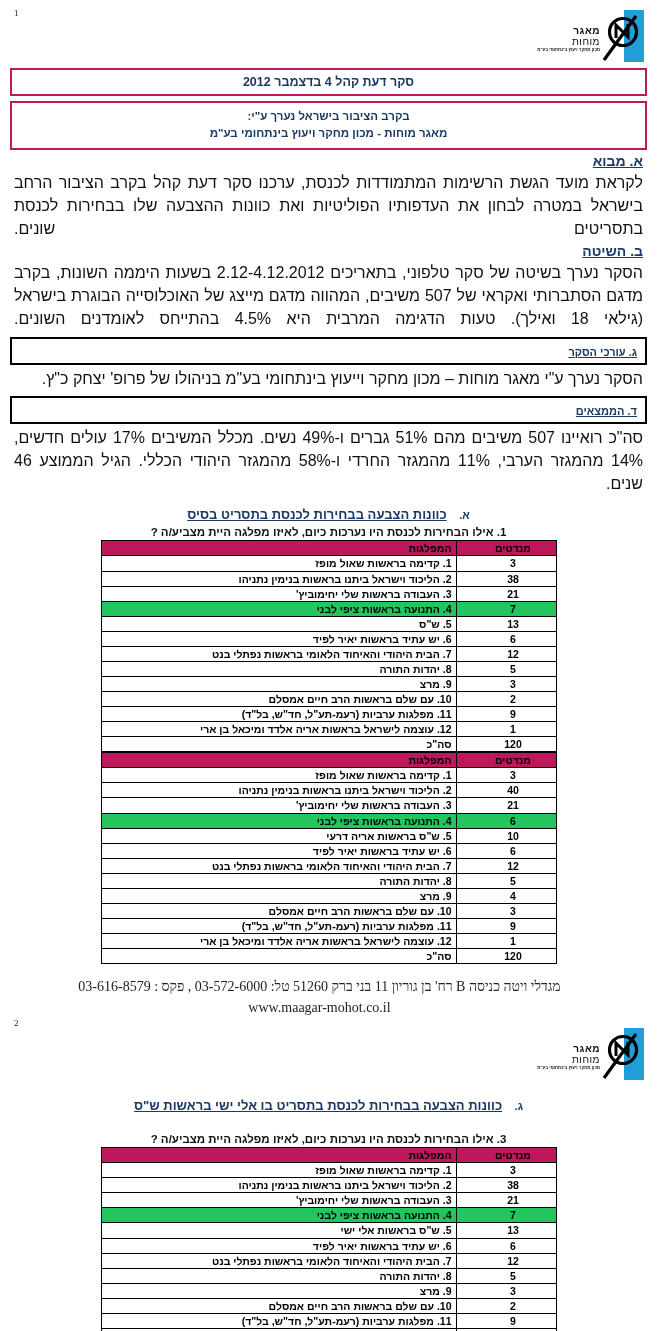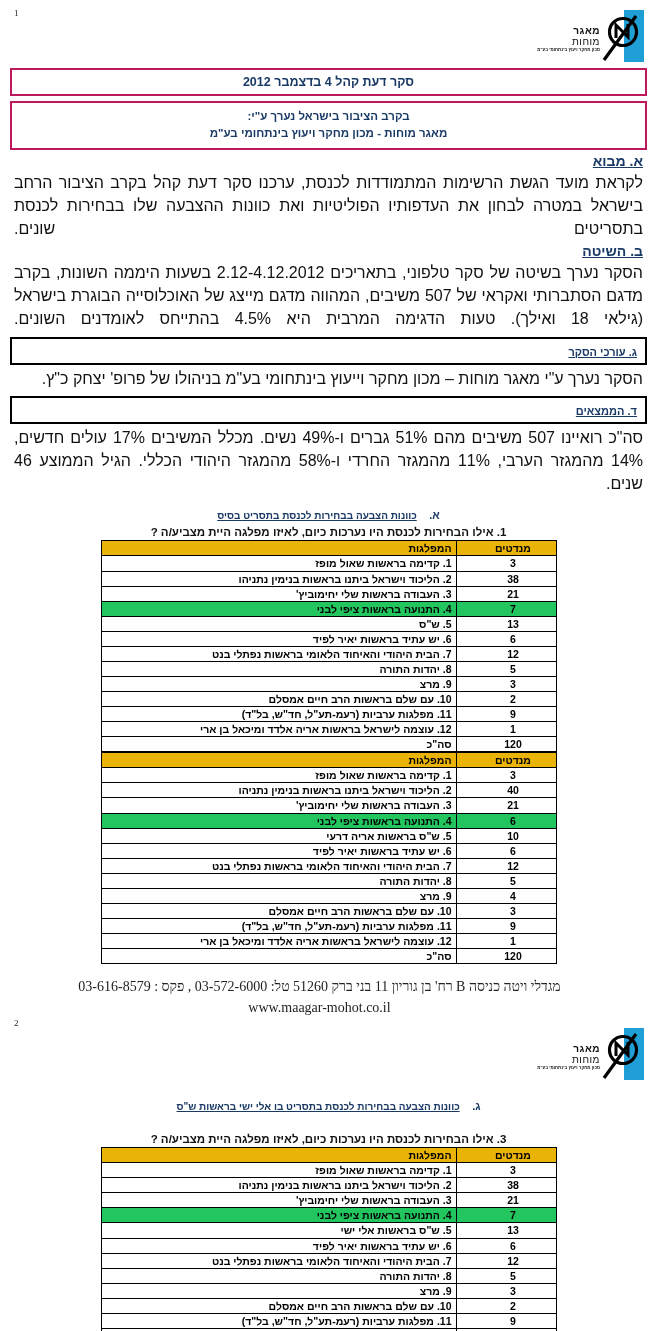--- a/index.html
+++ b/index.html
@@ -145,21 +145,21 @@
     margin: 10px 0 3px 0;
     text-align: center;
     direction: rtl;
   }
   .sub-head .letter {
     font-size: 11px;
     font-weight: bold;
     color: #1a3a66;
   }
   .sub-head .txt {
-    font-size: 10px;
+    font-size: 13px;
     font-weight: bold;
     color: #1a3a66;
     text-decoration: underline;
     margin-right: 8px;
   }
   .question {
     margin: 2px 14px 2px 14px;
     font-size: 11.5px;
     font-weight: bold;
     text-align: center;
@@ -186,21 +186,21 @@
     text-align: right;
     font-weight: bold;
   }
   table.poll th.h-seats, table.poll td.seats {
     width: 100px;
     text-align: center;
     font-weight: bold;
     padding-left: 18px;
   }
   table.poll thead th {
-    background: #eab308;
+    background: #be185d;
   }
   table.poll tr.shaded td { background: #22c55e; }
   table.poll tr.total td.party { text-align: right; }
   table.poll tr.total td.seats { text-align: center; }
 
   
   .footer {
     margin: 12px 18px 0 0;
     text-align: center;
     font-family: "Liberation Serif", "DejaVu Serif", serif;

